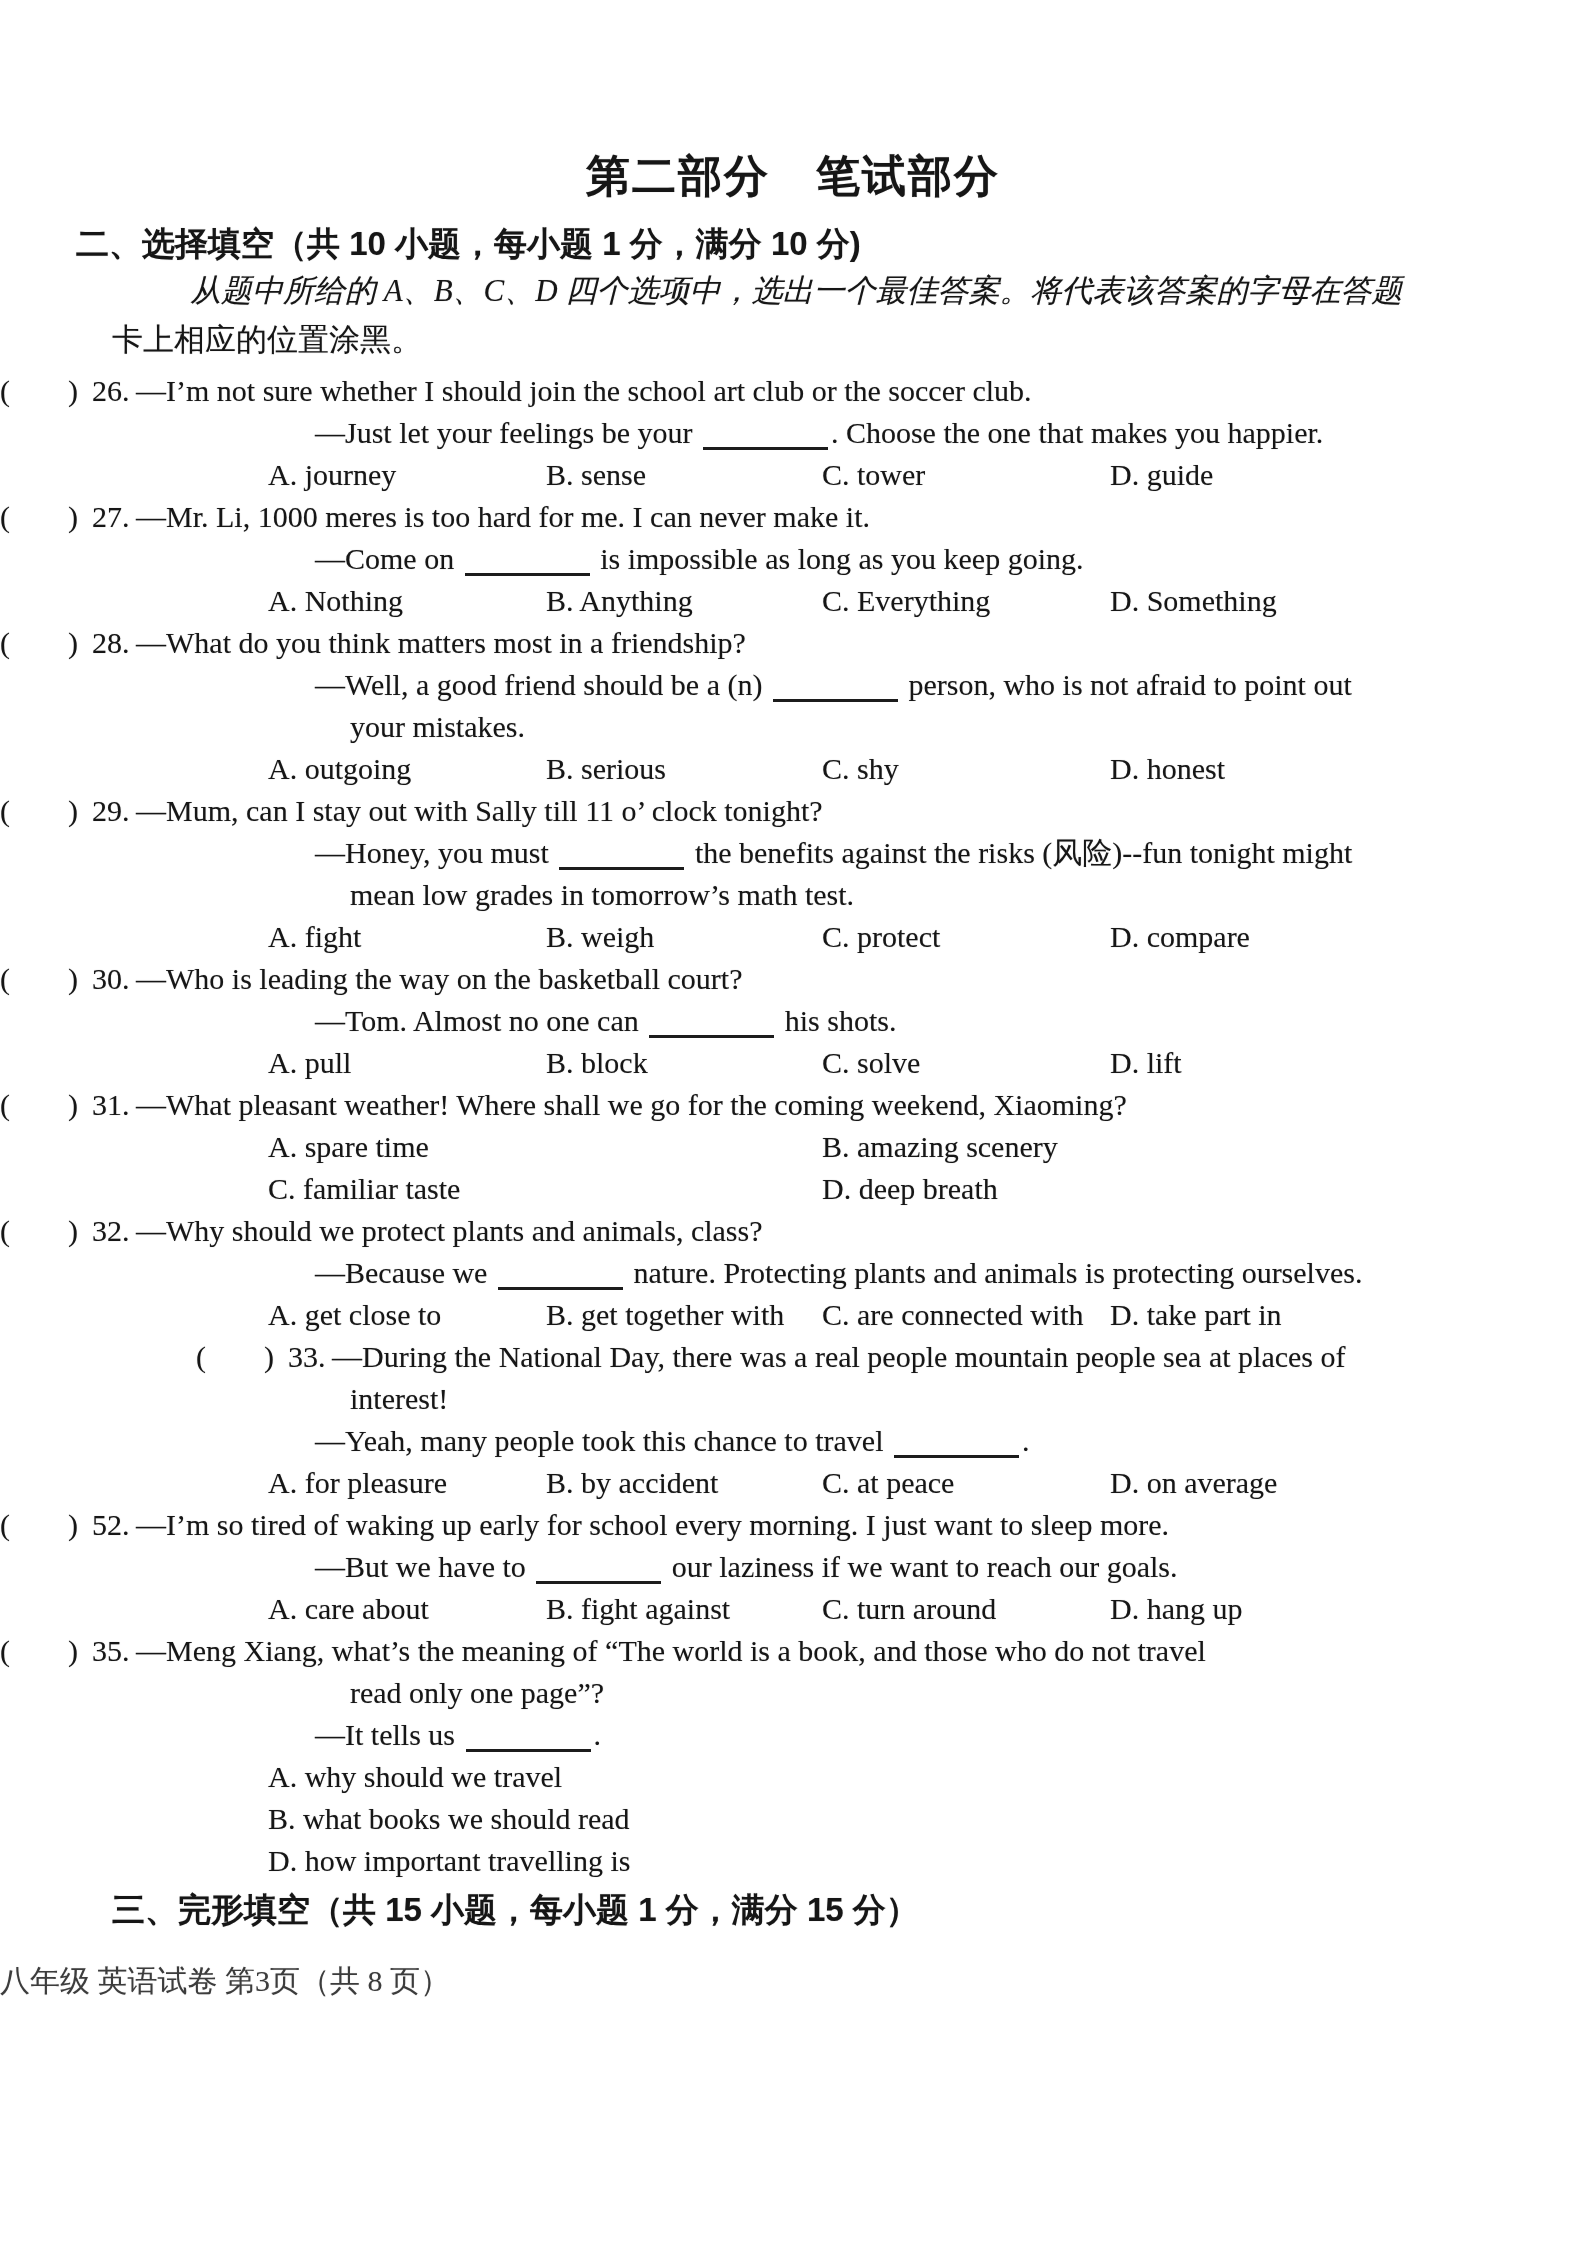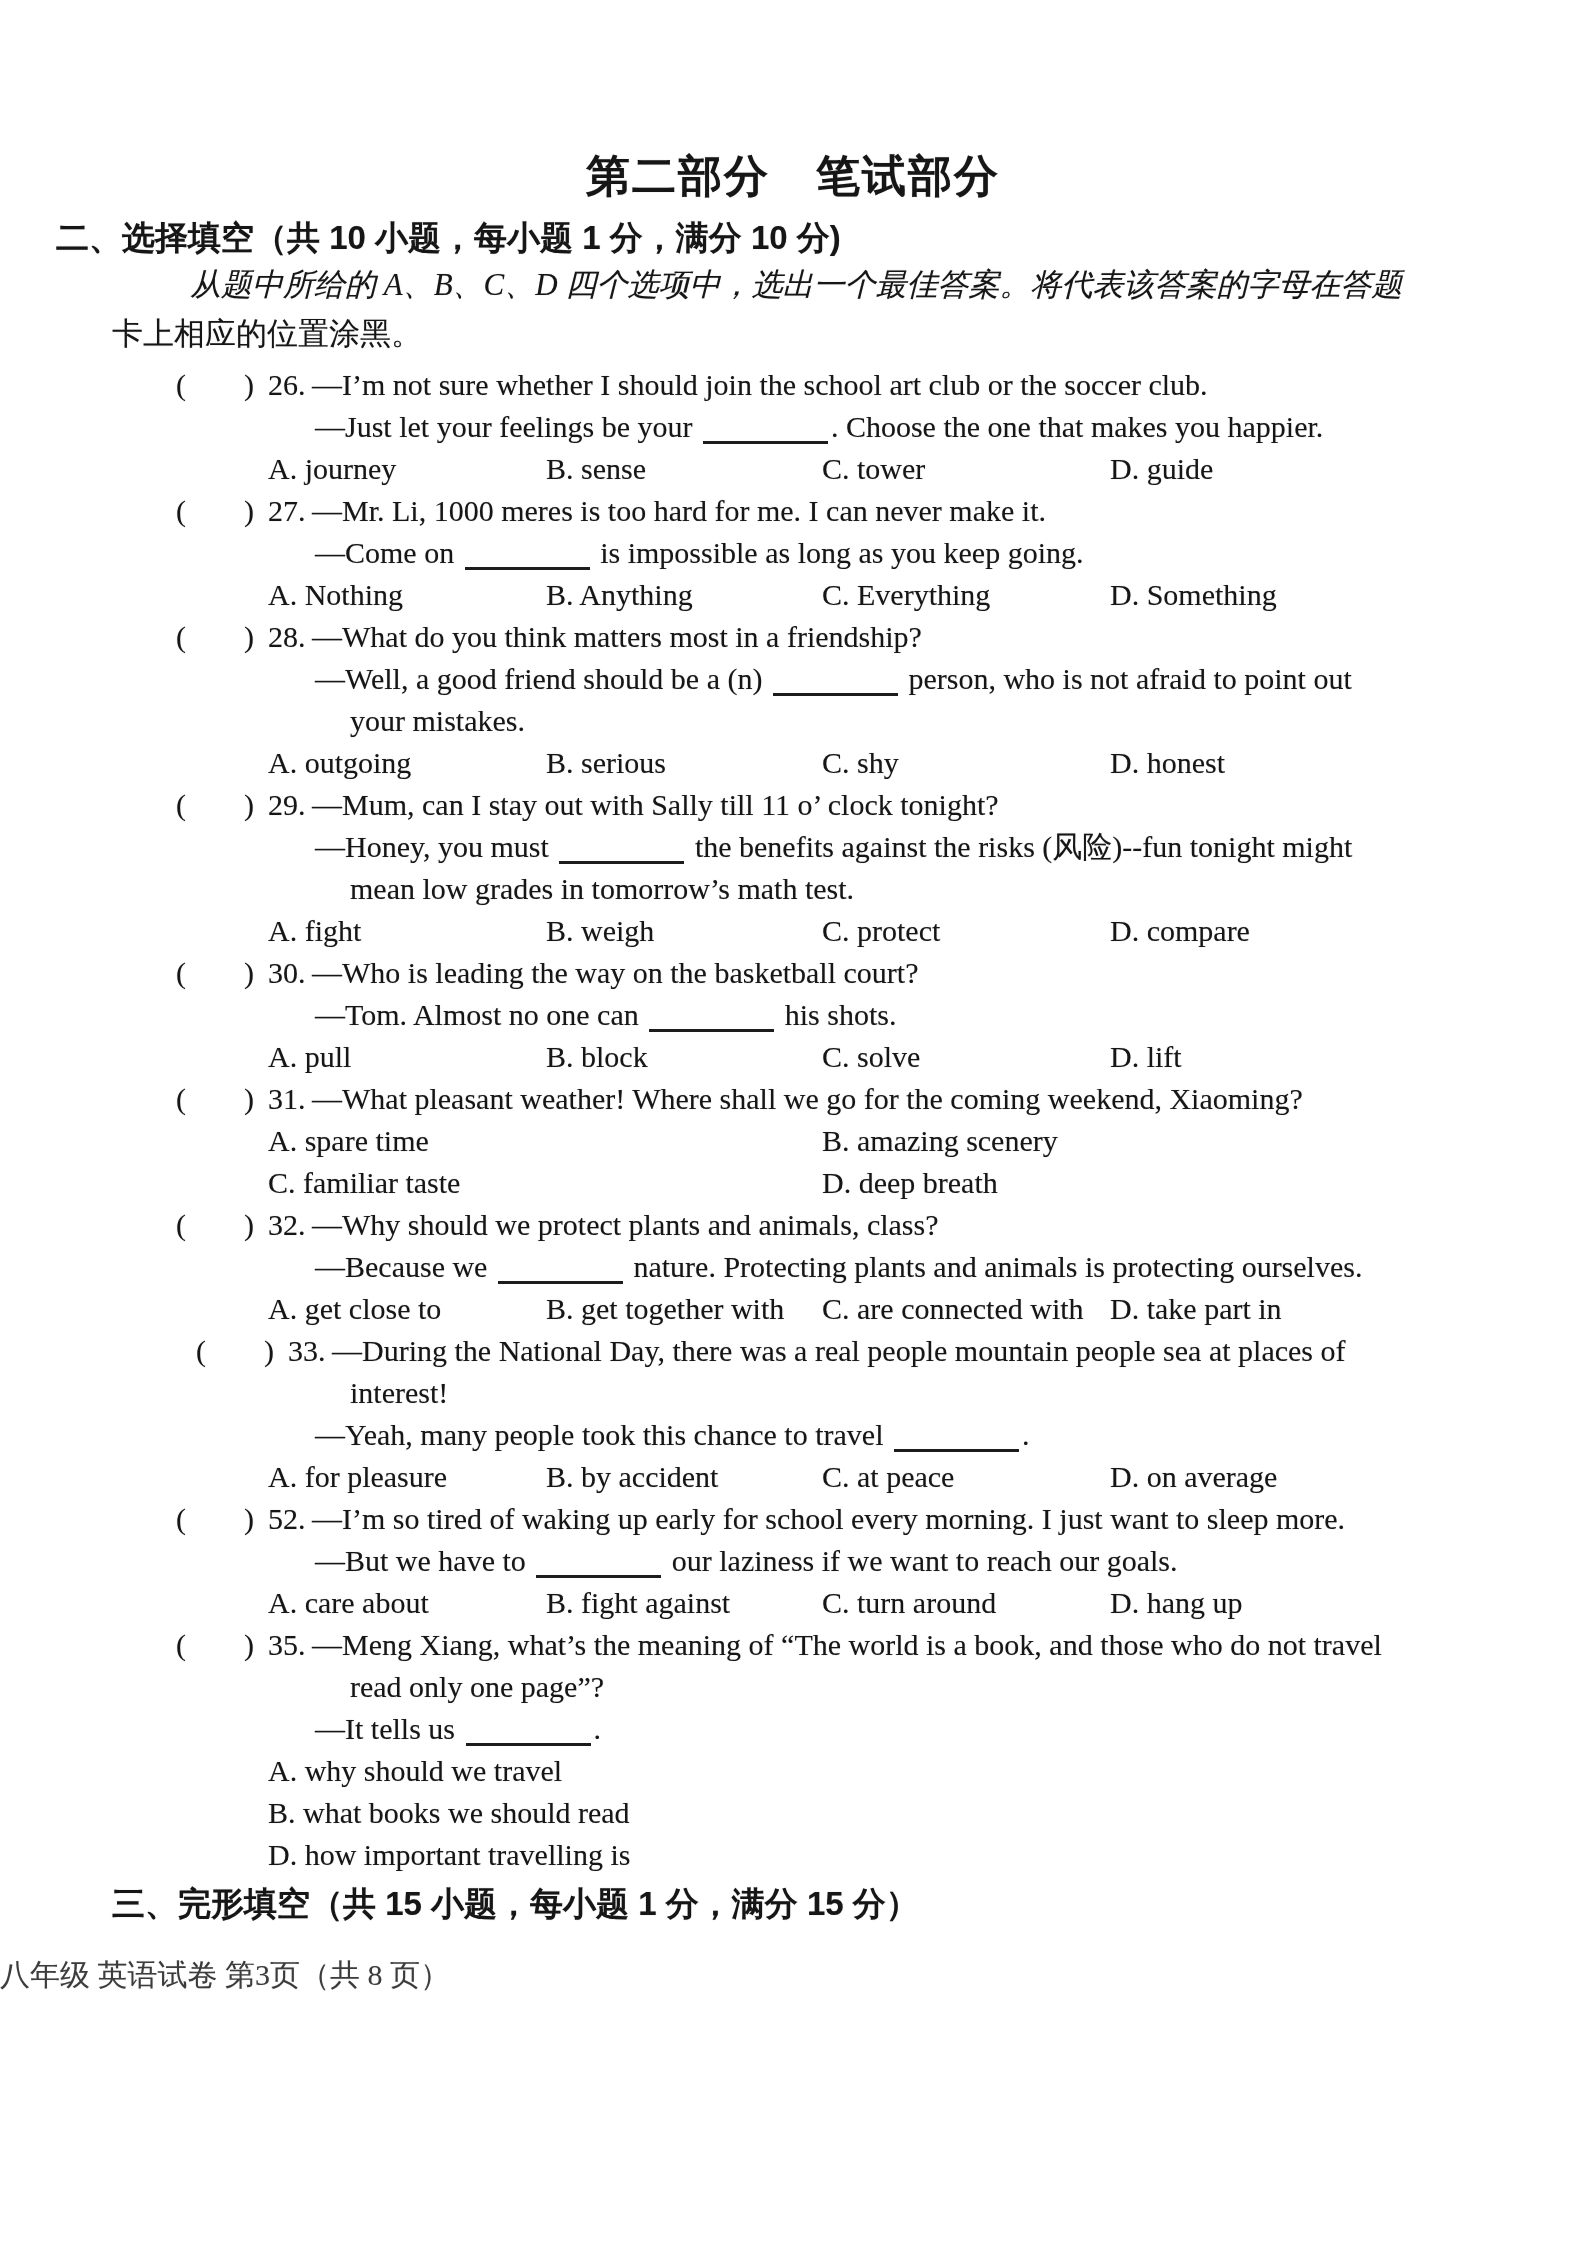--- a/index.html
+++ b/index.html
@@ -14,31 +14,31 @@
   }
   .title {
     margin:150px 0 0 0;
     text-align:center;
     font-family:"Liberation Sans","DejaVu Sans",sans-serif;
     font-weight:700;
     font-size:44px; line-height:52px;
     letter-spacing:2px;
   }
   .h2 {
-    margin-top:14px;
-    padding-left:56px;
+    margin-top:20px;
+    padding-left:76px;
     font-family:"Liberation Sans","DejaVu Sans",sans-serif;
     font-weight:700;
     font-size:33px; line-height:44px;
   }
   .intro { font-size:31px; line-height:49px; padding-left:112px; padding-right:60px; }
   .intro-line.first { padding-left:78px;font-style:italic; }
   .qs { margin-top:6px; font-size:30px; line-height:42px; }
   .line { white-space:nowrap; }
-  .stem { padding-left:176px; }
+  .stem { }
   .stem.indent { padding-left:196px; }
   .paren { display:inline-block; width:68px; }
   .paren-close { display:inline-block; width:24px; }
   .qnum { display:inline-block; width:44px; }
   .reply { padding-left:315px; }
   .cont  { padding-left:350px; }
   .options { display:flex; padding-left:268px; }
   .options .opt { flex:0 0 auto; }
   .cols4 .opt:nth-child(1) { width:278px; }
   .cols4 .opt:nth-child(2) { width:276px; }

